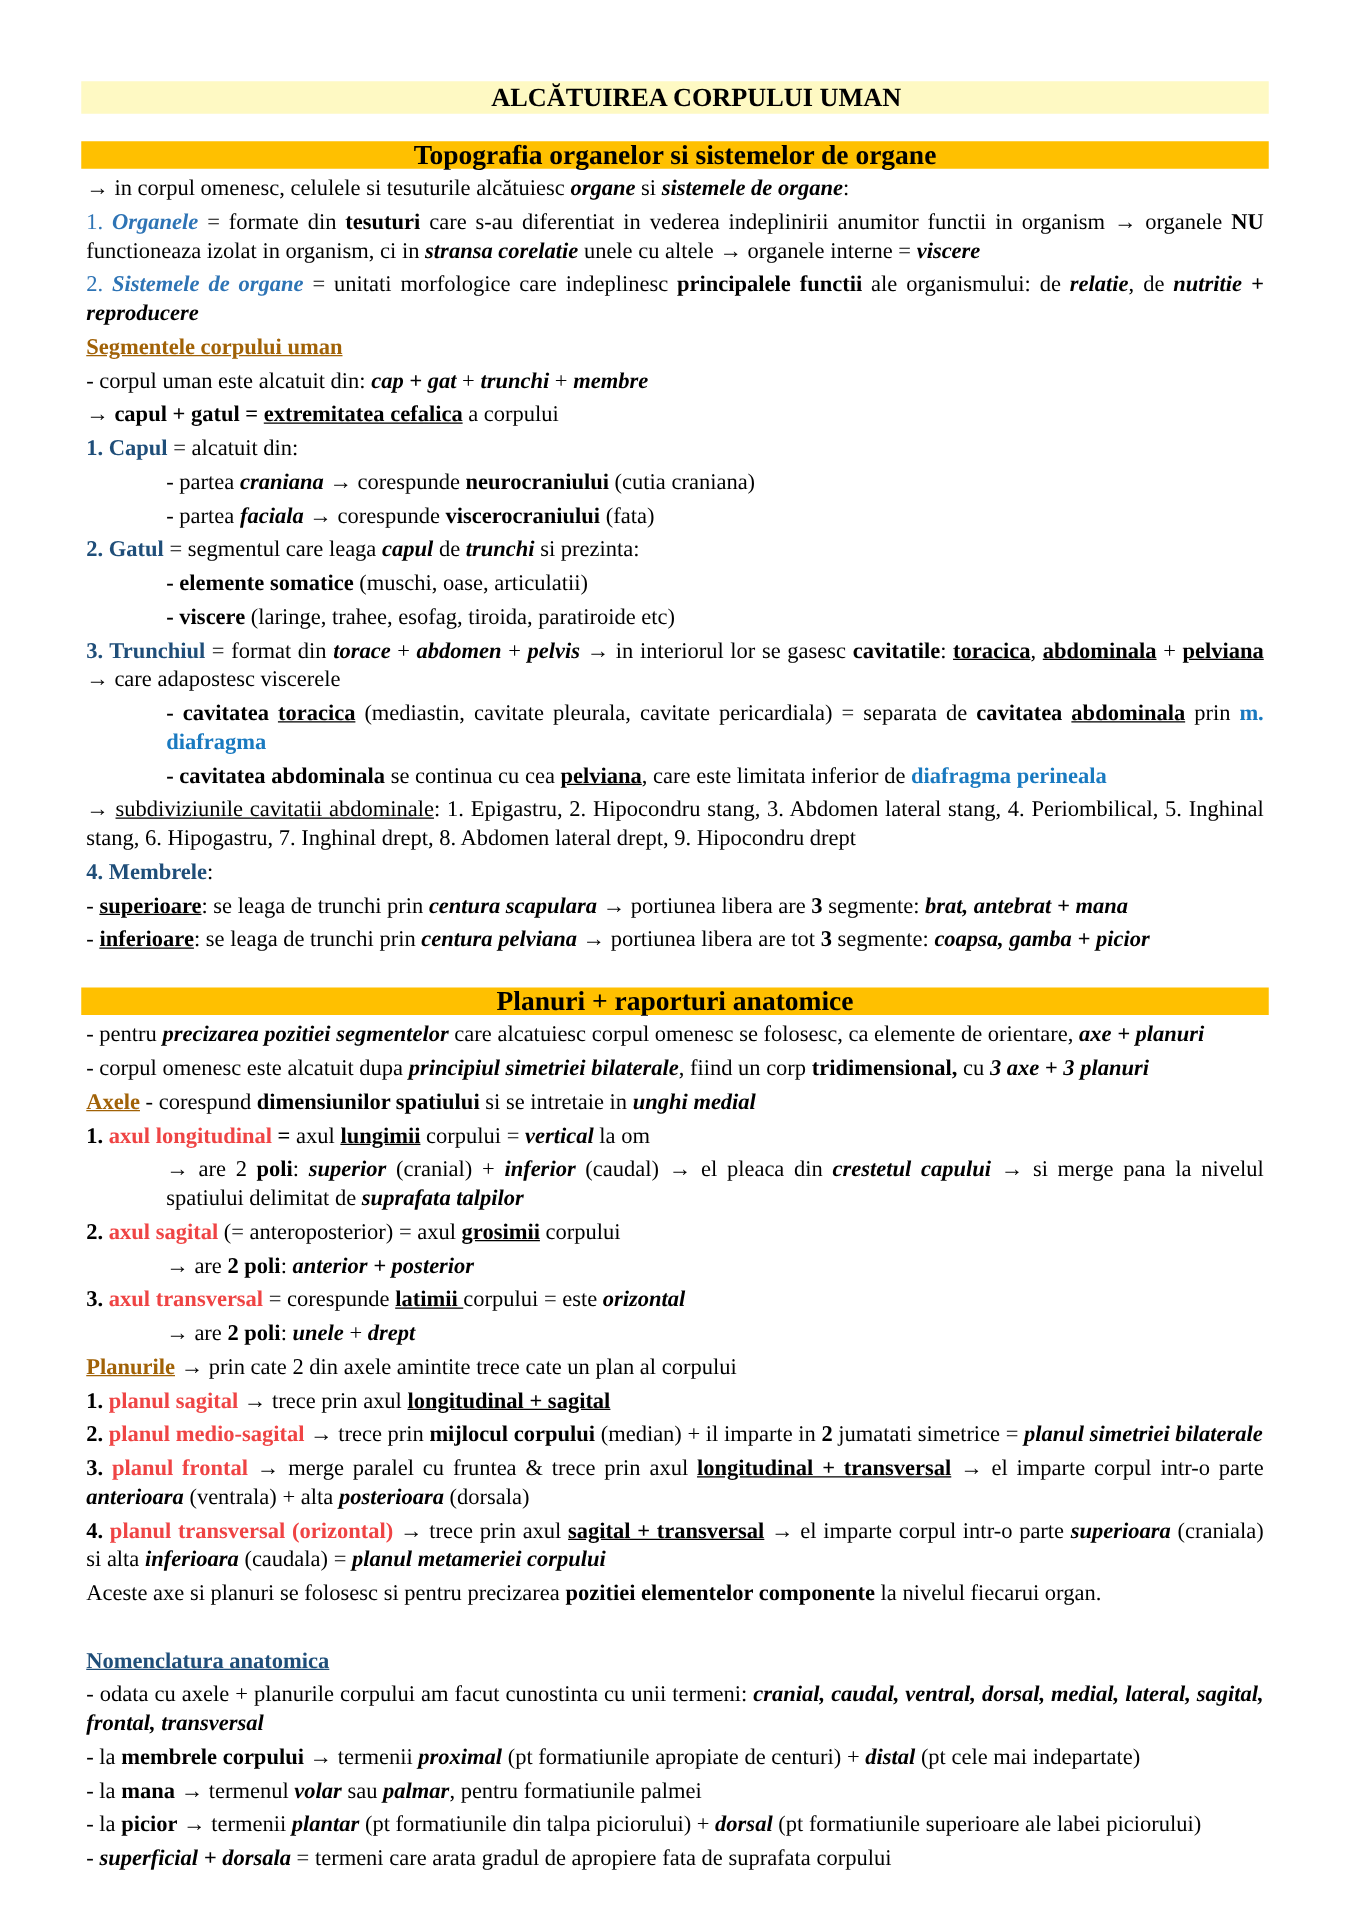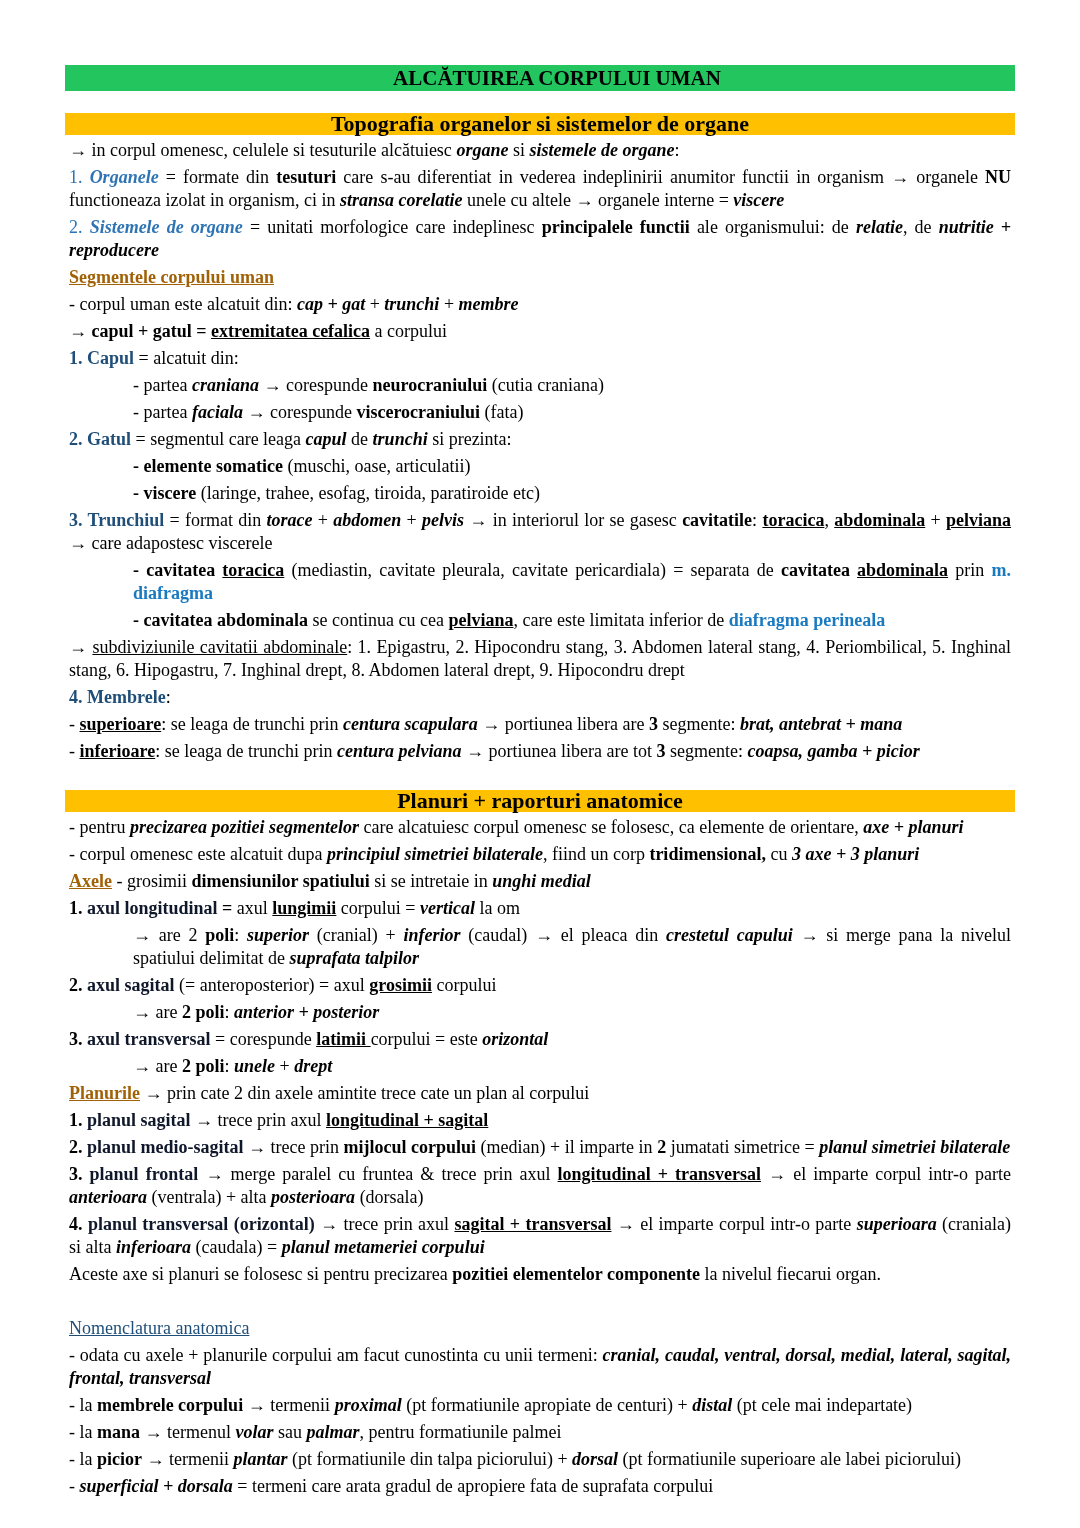--- a/index.html
+++ b/index.html
@@ -1,33 +1,33 @@
 <!DOCTYPE html>
 <html><head>
 <meta charset="utf-8">
 <style>
   html, body { margin: 0; padding: 0; background: #ffffff; }
   body { width: 1080px; height: 1528px; position: relative; overflow: hidden;
          font-family: "Liberation Serif", "DejaVu Serif", serif; color: #000; }
   .page { position: absolute; left: 65px; top: 65px; width: 950px; font-size: 18px; line-height: 23px; }
-  .title-bar { background: #22c55e; height: 26px; line-height: 26px; text-align: center;
+  .title-bar { background: #fef9c3; height: 26px; line-height: 26px; text-align: center;
                font-weight: bold; font-size: 21px; margin-bottom: 22px; padding-left: 34px; }
   .sec-bar { background: #ffc000; height: 22px; line-height: 22px; text-align: center;
              font-weight: bold; font-size: 22px; }
   p { margin: 4px; text-align: justify; }
   .ind { padding-left: 64px; }
   .blue { color: #1f4e79; }
   .lblue { color: #2e74b5; }
   .cyan { color: #1a7ac0; }
-  .red { color: #0f172a; }
+  .red { color: #ef4444; }
   .b { font-weight: bold; }
   .bi { font-weight: bold; font-style: italic; }
   .u { text-decoration: underline; }
   .heading-red { color: #a16207; font-weight: bold; text-decoration: underline; }
-  .heading-blue { color: #1f4e79; font-weight: normal; text-decoration: underline; }
+  .heading-blue { color: #1f4e79; font-weight: bold; text-decoration: underline; }
   .gap { height: 23px; }
 </style>
 </head>
 <body>
 
 <div class="page">
 
   <div class="title-bar">ALCĂTUIREA CORPULUI UMAN</div>
 
   <div class="sec-bar">Topografia organelor si sistemelor de organe</div>
@@ -64,21 +64,21 @@
   <p><span>- </span><span class="b u">superioare</span><span>: se leaga de trunchi prin </span><span class="bi">centura scapulara</span><span> → portiunea libera are </span><span class="b">3</span><span> segmente: </span><span class="bi">brat, antebrat + mana</span></p>
   <p><span>- </span><span class="b u">inferioare</span><span>: se leaga de trunchi prin </span><span class="bi">centura pelviana</span><span> → portiunea libera are tot </span><span class="b">3</span><span> segmente: </span><span class="bi">coapsa, gamba + picior</span></p>
 
   <div class="gap"></div>
 
   <div class="sec-bar">Planuri + raporturi anatomice</div>
 
   <p><span>- pentru </span><span class="bi">precizarea pozitiei segmentelor</span><span> care alcatuiesc corpul omenesc se folosesc, ca elemente de orientare, </span><span class="bi">axe + planuri</span></p>
   <p><span>- corpul omenesc este alcatuit dupa </span><span class="bi">principiul simetriei bilaterale</span><span>, fiind un corp </span><span class="b">tridimensional,</span><span> cu </span><span class="bi">3 axe + 3 planuri</span></p>
 
-  <p><span class="heading-red">Axele</span><span> - grosimii </span><span class="b">dimensiunilor spatiului</span><span> si se intretaie in </span><span class="bi">unghi medial</span></p>
+  <p><span class="heading-red">Axele</span><span> - corespund </span><span class="b">dimensiunilor spatiului</span><span> si se intretaie in </span><span class="bi">unghi medial</span></p>
 
   <p><span class="b">1. </span><span class="b red">axul longitudinal</span><span class="b"> = </span><span>axul </span><span class="b u">lungimii</span><span> corpului = </span><span class="bi">vertical</span><span> la om</span></p>
   <p class="ind"><span>→ are 2 </span><span class="b">poli</span><span>: </span><span class="bi">superior</span><span> (cranial) + </span><span class="bi">inferior</span><span> (caudal) → el pleaca din </span><span class="bi">crestetul capului</span><span> → si merge pana la nivelul spatiului delimitat de </span><span class="bi">suprafata talpilor</span></p>
 
   <p><span class="b">2. </span><span class="b red">axul sagital</span><span> (= anteroposterior) = axul </span><span class="b u">grosimii</span><span> corpului</span></p>
   <p class="ind"><span>→ are </span><span class="b">2 poli</span><span>: </span><span class="bi">anterior</span><span class="bi"> + </span><span class="bi">posterior</span></p>
 
   <p><span class="b">3. </span><span class="b red">axul transversal</span><span> = corespunde </span><span class="b u">latimii </span><span>corpului = este </span><span class="bi">orizontal</span></p>
   <p class="ind"><span>→ are </span><span class="b">2 poli</span><span>: </span><span class="bi">unele</span><span> + </span><span class="bi">drept</span></p>
 

